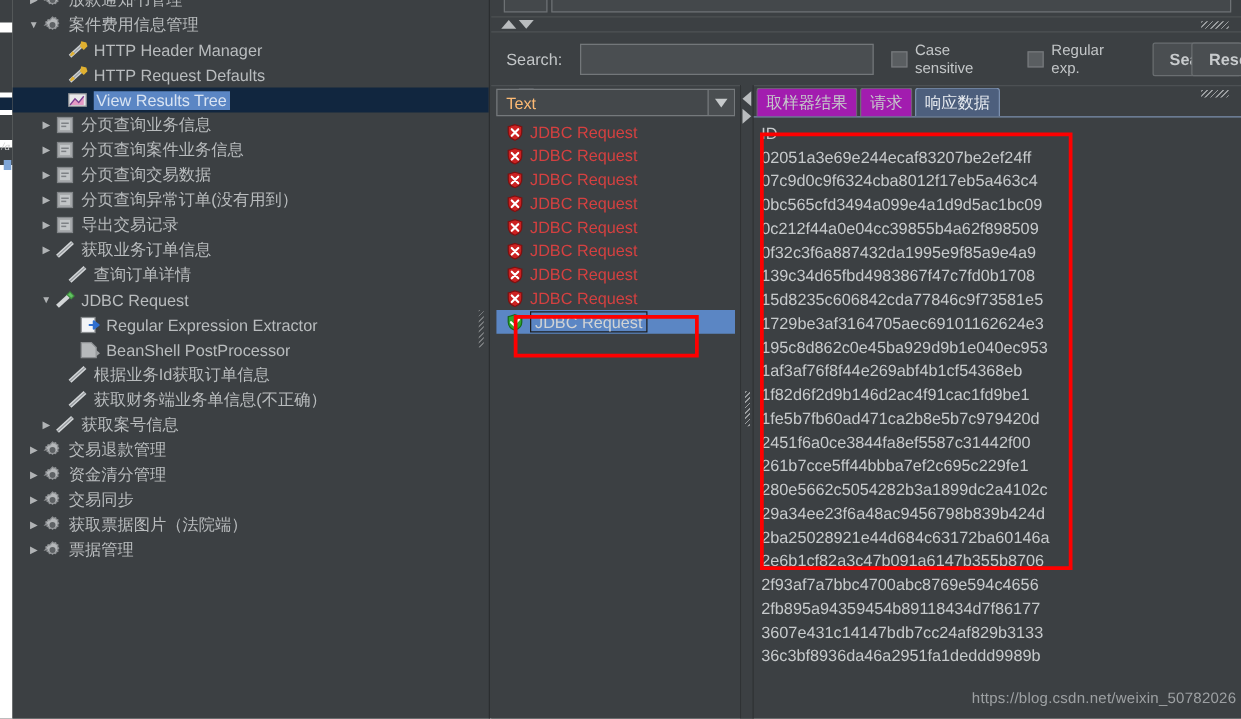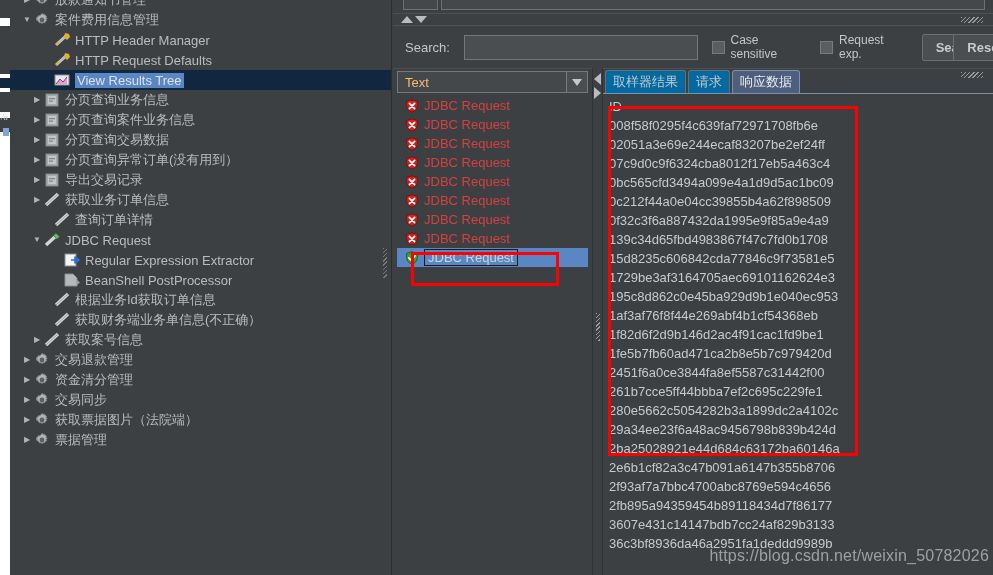--- a/index.html
+++ b/index.html
@@ -209,21 +209,21 @@
   .resp-col { flex: 1; position: relative; }
   .tabs {
     display: flex; align-items: flex-end; height: 26px;
     padding-left: 2px; gap: 2px;
     border-bottom: 1px solid #7b8fae;
   }
   .tab {
     padding: 3px 7px 3px 7px;
     font-size: 13px; color: #c5c8ca;
     border: 1px solid #6b6f72; border-bottom: none;
-    background: #0369a1;
+    background: #a21caf;
     border-radius: 3px 3px 0 0;
     line-height: 16px;
   }
   .tab.active {
     background: #4d5f7d; color: #e8ecf1;
     border-color: #7b8fae;
   }
   .resp-body {
     position: absolute; left: 0; top: 26px; right: 0; bottom: 0;
     overflow: hidden; padding: 3px 0 0 6px;
@@ -237,21 +237,21 @@
   
   .anno {
     position: absolute; border: 3px solid #fe0000; pointer-events: none;
   }
   #anno-sel  { left: 411px; top: 252px; width: 148px; height: 34px; }
   #anno-resp { left: 608px; top: 106px; width: 250px; height: 350px; }
 
   
   .watermark {
     position: absolute; right: 4px; bottom: 10px;
-    font-size: 16px; color: #b9bcbe; opacity: .78;
+    font-size: 12px; color: #b9bcbe; opacity: .78;
     font-family: "Liberation Sans", sans-serif;
     letter-spacing: .2px;
     margin-left: 12px;
   }
 </style>
 </head>
 <body>
 
 <div id="app">
 
@@ -556,21 +556,21 @@
 
     <div class="search-row">
       <span class="search-label">Search:</span>
       <input class="search-input" type="text" placeholder="" style="">
       <span class="chk-wrap">
         <span class="chk"></span>
         <span class="chk-lbl">Case sensitive</span>
       </span>
       <span class="chk-wrap">
         <span class="chk"></span>
-        <span class="chk-lbl">Request exp.</span>
+        <span class="chk-lbl">Regular exp.</span>
       </span>
       <span class="btn">Search</span>
       <span class="btn reset">Reset</span>
     </div>
 
     <div class="split-bar">
       <div class="tri-pair">
         <div class="tri-up"></div>
         <div class="tri-dn"></div>
       </div>
@@ -660,21 +660,20 @@
       </div>
 
       <div class="resp-col">
         <div class="tabs" id="tabs">
             <div class="tab">取样器结果</div>
             <div class="tab">请求</div>
             <div class="tab active">响应数据</div>
           </div>
         <div class="resp-body" id="resp-body">
             <div class="resp-line">ID</div>
-            <div class="resp-line">008f58f0295f4c639faf72971708fb6e</div>
             <div class="resp-line">02051a3e69e244ecaf83207be2ef24ff</div>
             <div class="resp-line">07c9d0c9f6324cba8012f17eb5a463c4</div>
             <div class="resp-line">0bc565cfd3494a099e4a1d9d5ac1bc09</div>
             <div class="resp-line">0c212f44a0e04cc39855b4a62f898509</div>
             <div class="resp-line">0f32c3f6a887432da1995e9f85a9e4a9</div>
             <div class="resp-line">139c34d65fbd4983867f47c7fd0b1708</div>
             <div class="resp-line">15d8235c606842cda77846c9f73581e5</div>
             <div class="resp-line">1729be3af3164705aec69101162624e3</div>
             <div class="resp-line">195c8d862c0e45ba929d9b1e040ec953</div>
             <div class="resp-line">1af3af76f8f44e269abf4b1cf54368eb</div>

